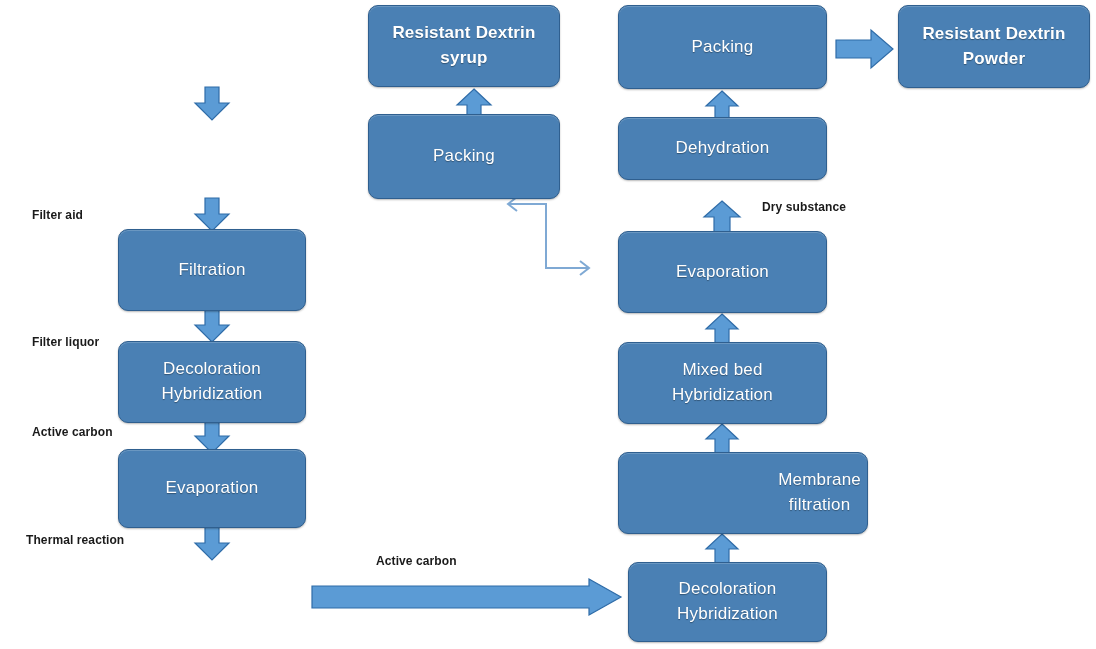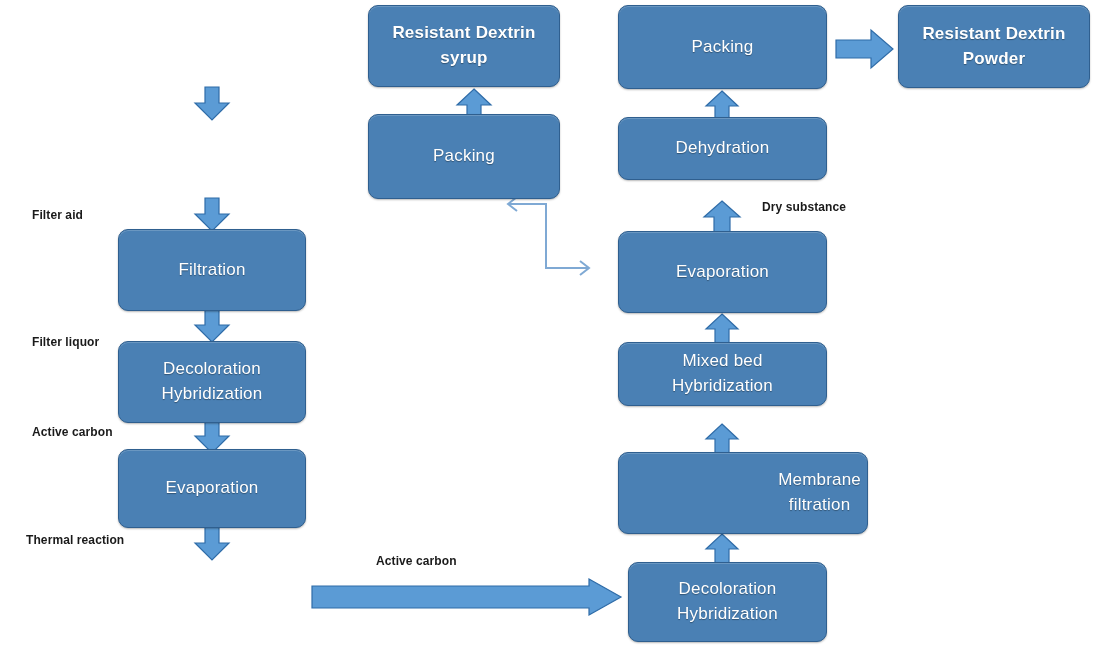--- a/index.html
+++ b/index.html
@@ -164,21 +164,21 @@
   </div>
 
   <div class="node" style="left:618px; top:117px; width:209px; height:63px;">
     <span class="node-text">Dehydration</span>
   </div>
 
   <div class="node" style="left:618px; top:231px; width:209px; height:82px;">
     <span class="node-text">Evaporation</span>
   </div>
 
-  <div class="node" style="left:618px; top:342px; width:209px; height:64px;">
+  <div class="node" style="left:618px; top:342px; width:209px; height:82px;">
     <span class="node-text">Mixed bed
 Hybridization</span>
   </div>
 
   <div class="node" style="left:618px; top:452px; width:250px; height:82px;justify-content:flex-end;">
     <span class="node-text">Membrane
 filtration</span>
   </div>
 
   <div class="node" style="left:628px; top:562px; width:199px; height:80px;">

